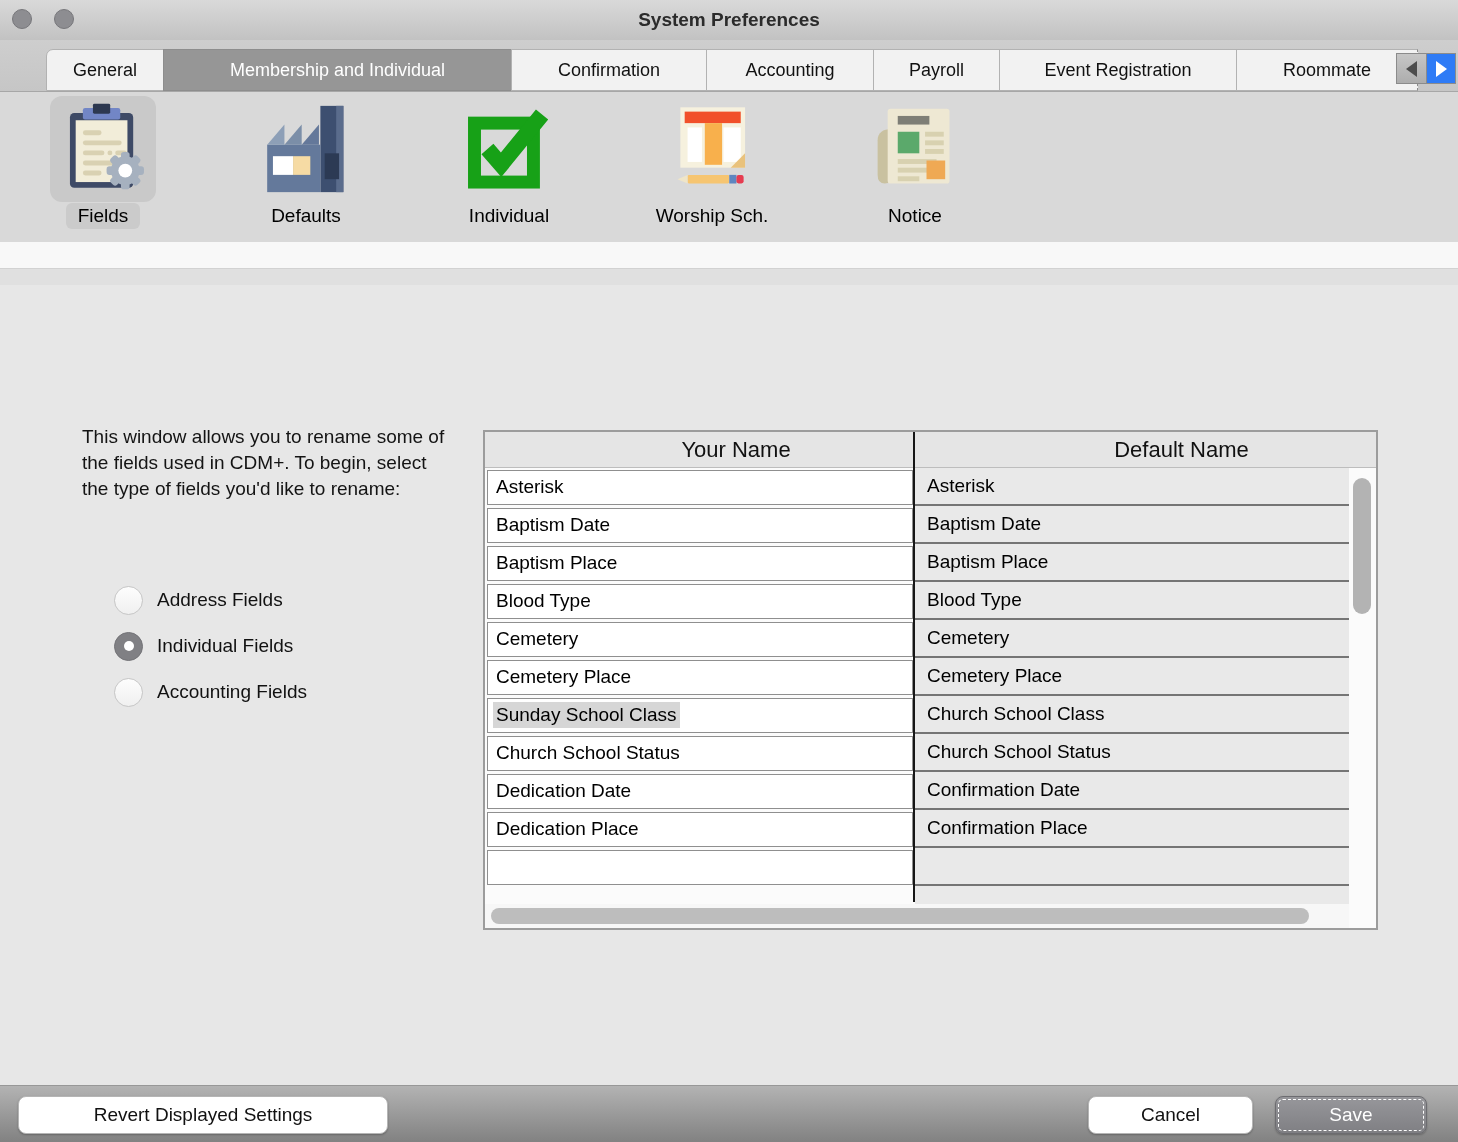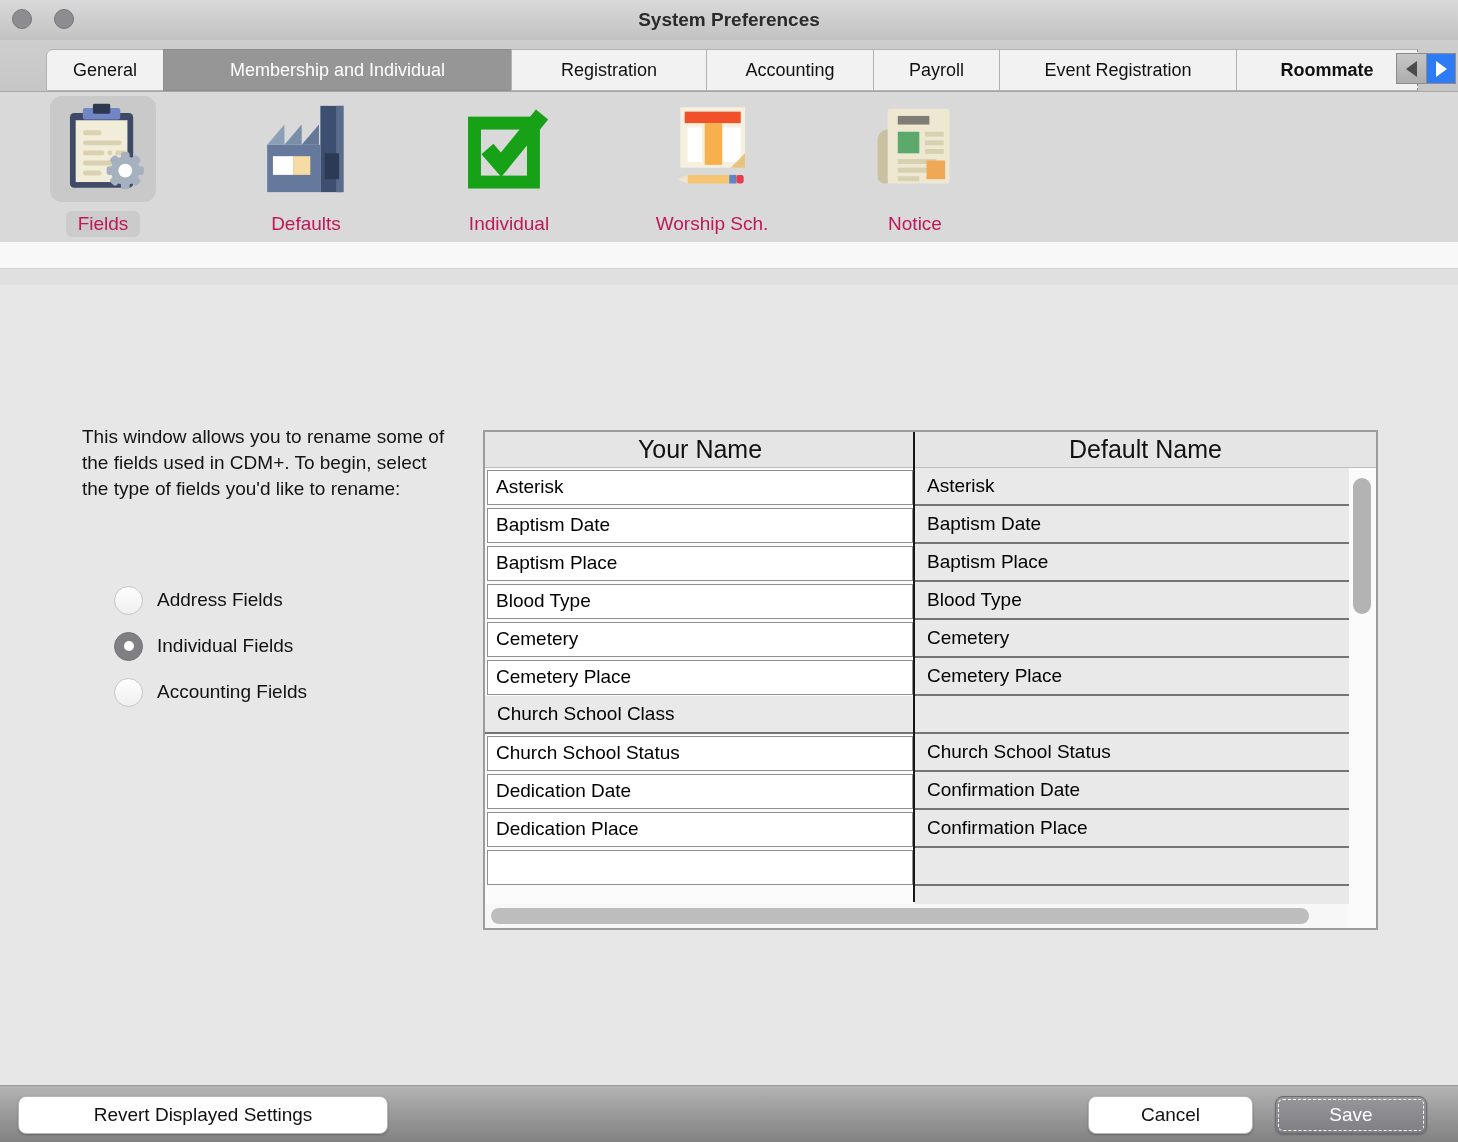--- a/index.html
+++ b/index.html
@@ -39,21 +39,21 @@
     font-size:18px;color:#111;background:#f2f2f2;
     border:1px solid #b2b2b2;margin-left:-1px;
     overflow:hidden;white-space:nowrap;cursor:default;
   }
   .tab:nth-child(1){width:118px;border-radius:7px 0 0 0;margin-left:16px;}
   .tab:nth-child(2){width:349px;}
   .tab:nth-child(3){width:196px;}
   .tab:nth-child(4){width:168px;}
   .tab:nth-child(5){width:127px;}
   .tab:nth-child(6){width:238px;}
-  .tab:nth-child(7){width:182px;border-right:1px dashed #8a8a8a;font-weight:bold;}
+  .tab:nth-child(7){width:182px;border-right:1px dashed #8a8a8a;}
   .tab.active{background:#969696;color:#fff;border-color:#8d8d8d;}
   .tab-arrows{position:absolute;right:2px;top:13px;height:31px;display:flex;}
   .arrow-btn{
     width:30px;height:31px;box-sizing:border-box;border:1px solid #8b8b8b;
     display:flex;align-items:center;justify-content:center;padding:0;cursor:default;
   }
   .arrow-btn.left{background:linear-gradient(#c6c6c6,#adadad);border-right:none;}
   .arrow-btn.right{background:#2e7bf6;}
   .tri-left{width:0;height:0;border-style:solid;border-width:8px 11px 8px 0;border-color:transparent #4c4c4c transparent transparent;}
   .tri-right{width:0;height:0;border-style:solid;border-width:8px 0 8px 11px;border-color:transparent transparent transparent #ffffff;}
@@ -63,21 +63,21 @@
     position:absolute;top:92px;left:0;width:100%;height:150px;
     background:#d9d9d9;display:flex;align-items:flex-start;padding-left:18px;box-sizing:border-box;
   }
   .tool-item{width:170px;margin-right:33px;display:flex;flex-direction:column;align-items:center;cursor:default;}
   .tool-iconbox{
     width:106px;height:106px;margin-top:4px;border-radius:12px;
     display:flex;align-items:center;justify-content:center;
   }
   .tool-item.selected .tool-iconbox{background:#c9c9c9;}
   .tool-iconbox svg{width:92px;height:92px;}
-  .tool-label{font-size:19px;color:#be185d;padding:2px 12px;border-radius:6px;margin-top:9px;}
+  .tool-label{font-size:19px;color:#000000;padding:2px 12px;border-radius:6px;margin-top:1px;}
   .tool-item.selected .tool-label{background:#cbcbcb;}
 
   .white-strip{
     position:absolute;top:242px;left:0;width:100%;height:26px;
     background:#f8f8f8;border-bottom:1px solid #d2d2d2;
   }
   .band{position:absolute;top:269px;left:0;width:100%;height:16px;background:#e0e0e0;}
 
   
   .intro{
@@ -97,21 +97,21 @@
     border-radius:50%;background:#fff;
   }
   .radio-label{margin-left:14px;font-size:19px;color:#111;}
 
   
   .ftable{
     position:absolute;left:483px;top:430px;width:895px;height:500px;
     box-sizing:border-box;border:2px solid #9c9c9c;background:#e9e9e9;
   }
   .thead{display:flex;height:36px;background:#e5e5e5;border-bottom:1px solid #bdbdbd;box-sizing:border-box;}
-  .th{font-size:25px;color:#111;display:flex;align-items:center;justify-content:center;}
+  .th{font-size:22px;color:#111;display:flex;align-items:center;justify-content:center;margin-left:36px;}
   .th.your{width:430px;}
   .th.def{flex:1;}
   .tbody{
     position:absolute;top:36px;left:0;right:0;bottom:0;overflow:hidden;
     background:linear-gradient(90deg,#fbfbfb 0,#fbfbfb 430px,#e9e9e9 430px);
   }
   .trow{display:flex;height:38px;}
   .cell-your{
     box-sizing:border-box;width:426px;margin:1.5px 2px;background:#fff;
     border:1px solid #8f8f8f;display:flex;align-items:center;
@@ -160,21 +160,21 @@
   <div class="titlebar">
     <span class="tl close"></span>
     <span class="tl min"></span>
     <div class="title">System Preferences</div>
   </div>
 
   <div class="tabbar">
     <div class="tabstrip" id="tabstrip">
         <div class="tab">General</div>
         <div class="tab active">Membership and Individual</div>
-        <div class="tab">Registration</div>
+        <div class="tab">Confirmation</div>
         <div class="tab">Accounting</div>
         <div class="tab">Payroll</div>
         <div class="tab">Event Registration</div>
         <div class="tab">Roommate</div>
       </div>
     <div class="tab-arrows">
       <button class="arrow-btn left">
           <span class="tri-left"></span>
         </button>
       <button class="arrow-btn right">
@@ -320,20 +320,23 @@
         </div>
         <div class="trow">
           <div class="cell-your">Cemetery</div>
           <div class="cell-def">Cemetery</div>
         </div>
         <div class="trow">
           <div class="cell-your">Cemetery Place</div>
           <div class="cell-def">Cemetery Place</div>
         </div>
         <div class="trow">
+          <div class="cell-your">
+            <span class="sel-text">Sunday School Class</span>
+          </div>
           <div class="cell-def">Church School Class</div>
         </div>
         <div class="trow">
           <div class="cell-your">Church School Status</div>
           <div class="cell-def">Church School Status</div>
         </div>
         <div class="trow">
           <div class="cell-your">Dedication Date</div>
           <div class="cell-def">Confirmation Date</div>
         </div>

